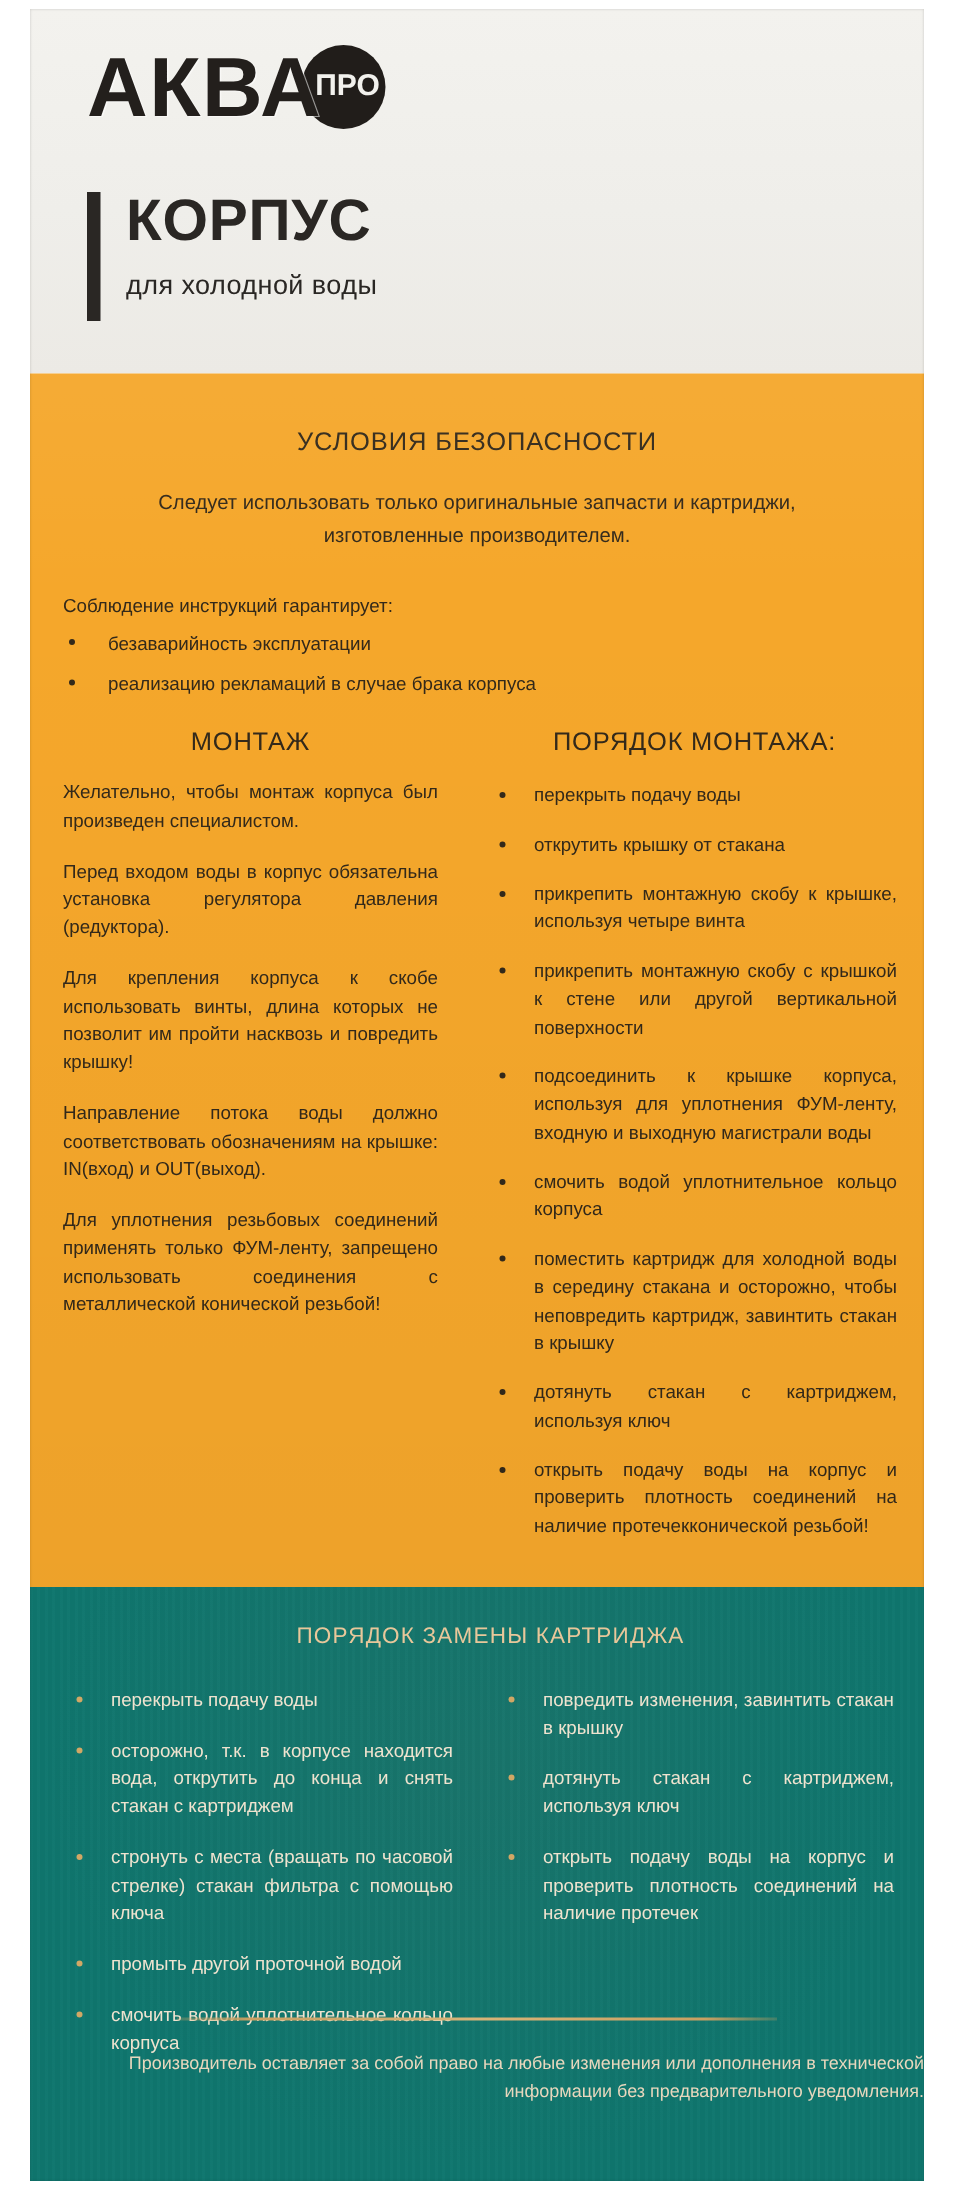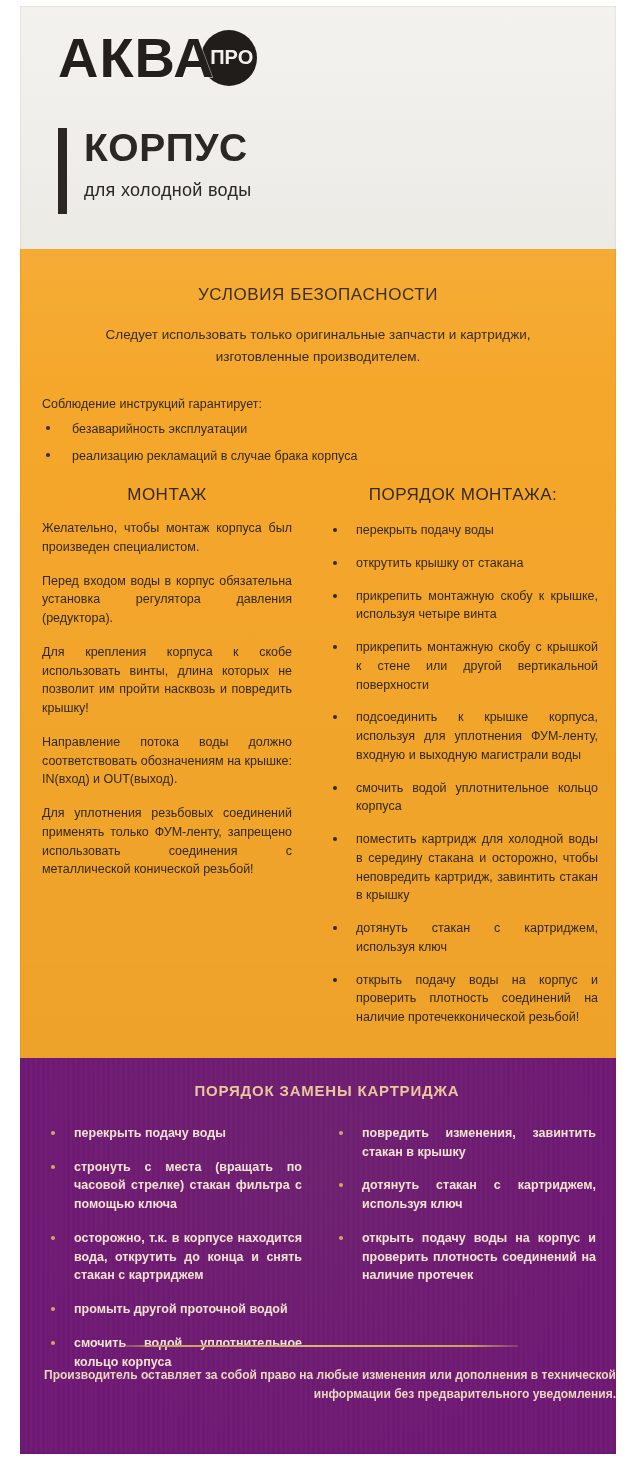--- a/index.html
+++ b/index.html
@@ -217,23 +217,22 @@
     background: #33291a;
   }
 
   
   .dark-band {
     position: absolute;
     left: 20px;
     top: 1058px;
     width: 596px;
     height: 396px;
-    background: #701a75;
+    background: #0f766e;
     overflow: hidden;
-    font-weight: bold;
   }
   .dark-band::before {
     content: "";
     position: absolute;
     inset: 0;
     pointer-events: none;
     background:
       repeating-linear-gradient(90deg, rgba(255,255,255,0.012) 0px, rgba(255,255,255,0.012) 2px, rgba(0,0,0,0.02) 2px, rgba(0,0,0,0.02) 5px),
       radial-gradient(ellipse at 50% 30%, rgba(110,100,80,0.10) 0%, rgba(0,0,0,0.0) 70%);
   }
@@ -381,22 +380,22 @@
   </div>
 
   <div class="dark-band">
 
     <div class="dark-title">ПОРЯДОК ЗАМЕНЫ КАРТРИДЖА</div>
 
     <div class="dark-cols">
       <div class="dark-col-left">
         <ul class="dsteps">
           <li><span>перекрыть подачу воды</span></li>
+          <li><span>осторожно, т.к. в корпусе находится вода, открутить до конца и снять стакан с картриджем</span></li>
           <li><span>стронуть с места (вращать по часовой стрелке) стакан фильтра с помощью ключа</span></li>
-          <li><span>осторожно, т.к. в корпусе находится вода, открутить до конца и снять стакан с картриджем</span></li>
           <li><span>промыть другой проточной водой</span></li>
           <li><span>смочить водой уплотнительное кольцо корпуса</span></li>
         </ul>
       </div>
       <div class="dark-col-right">
         <ul class="dsteps">
           <li><span>повредить изменения, завинтить стакан в крышку</span></li>
           <li><span>дотянуть стакан с картриджем, используя ключ</span></li>
           <li><span>открыть подачу воды на корпус и проверить плотность соединений на наличие протечек</span></li>
         </ul>

